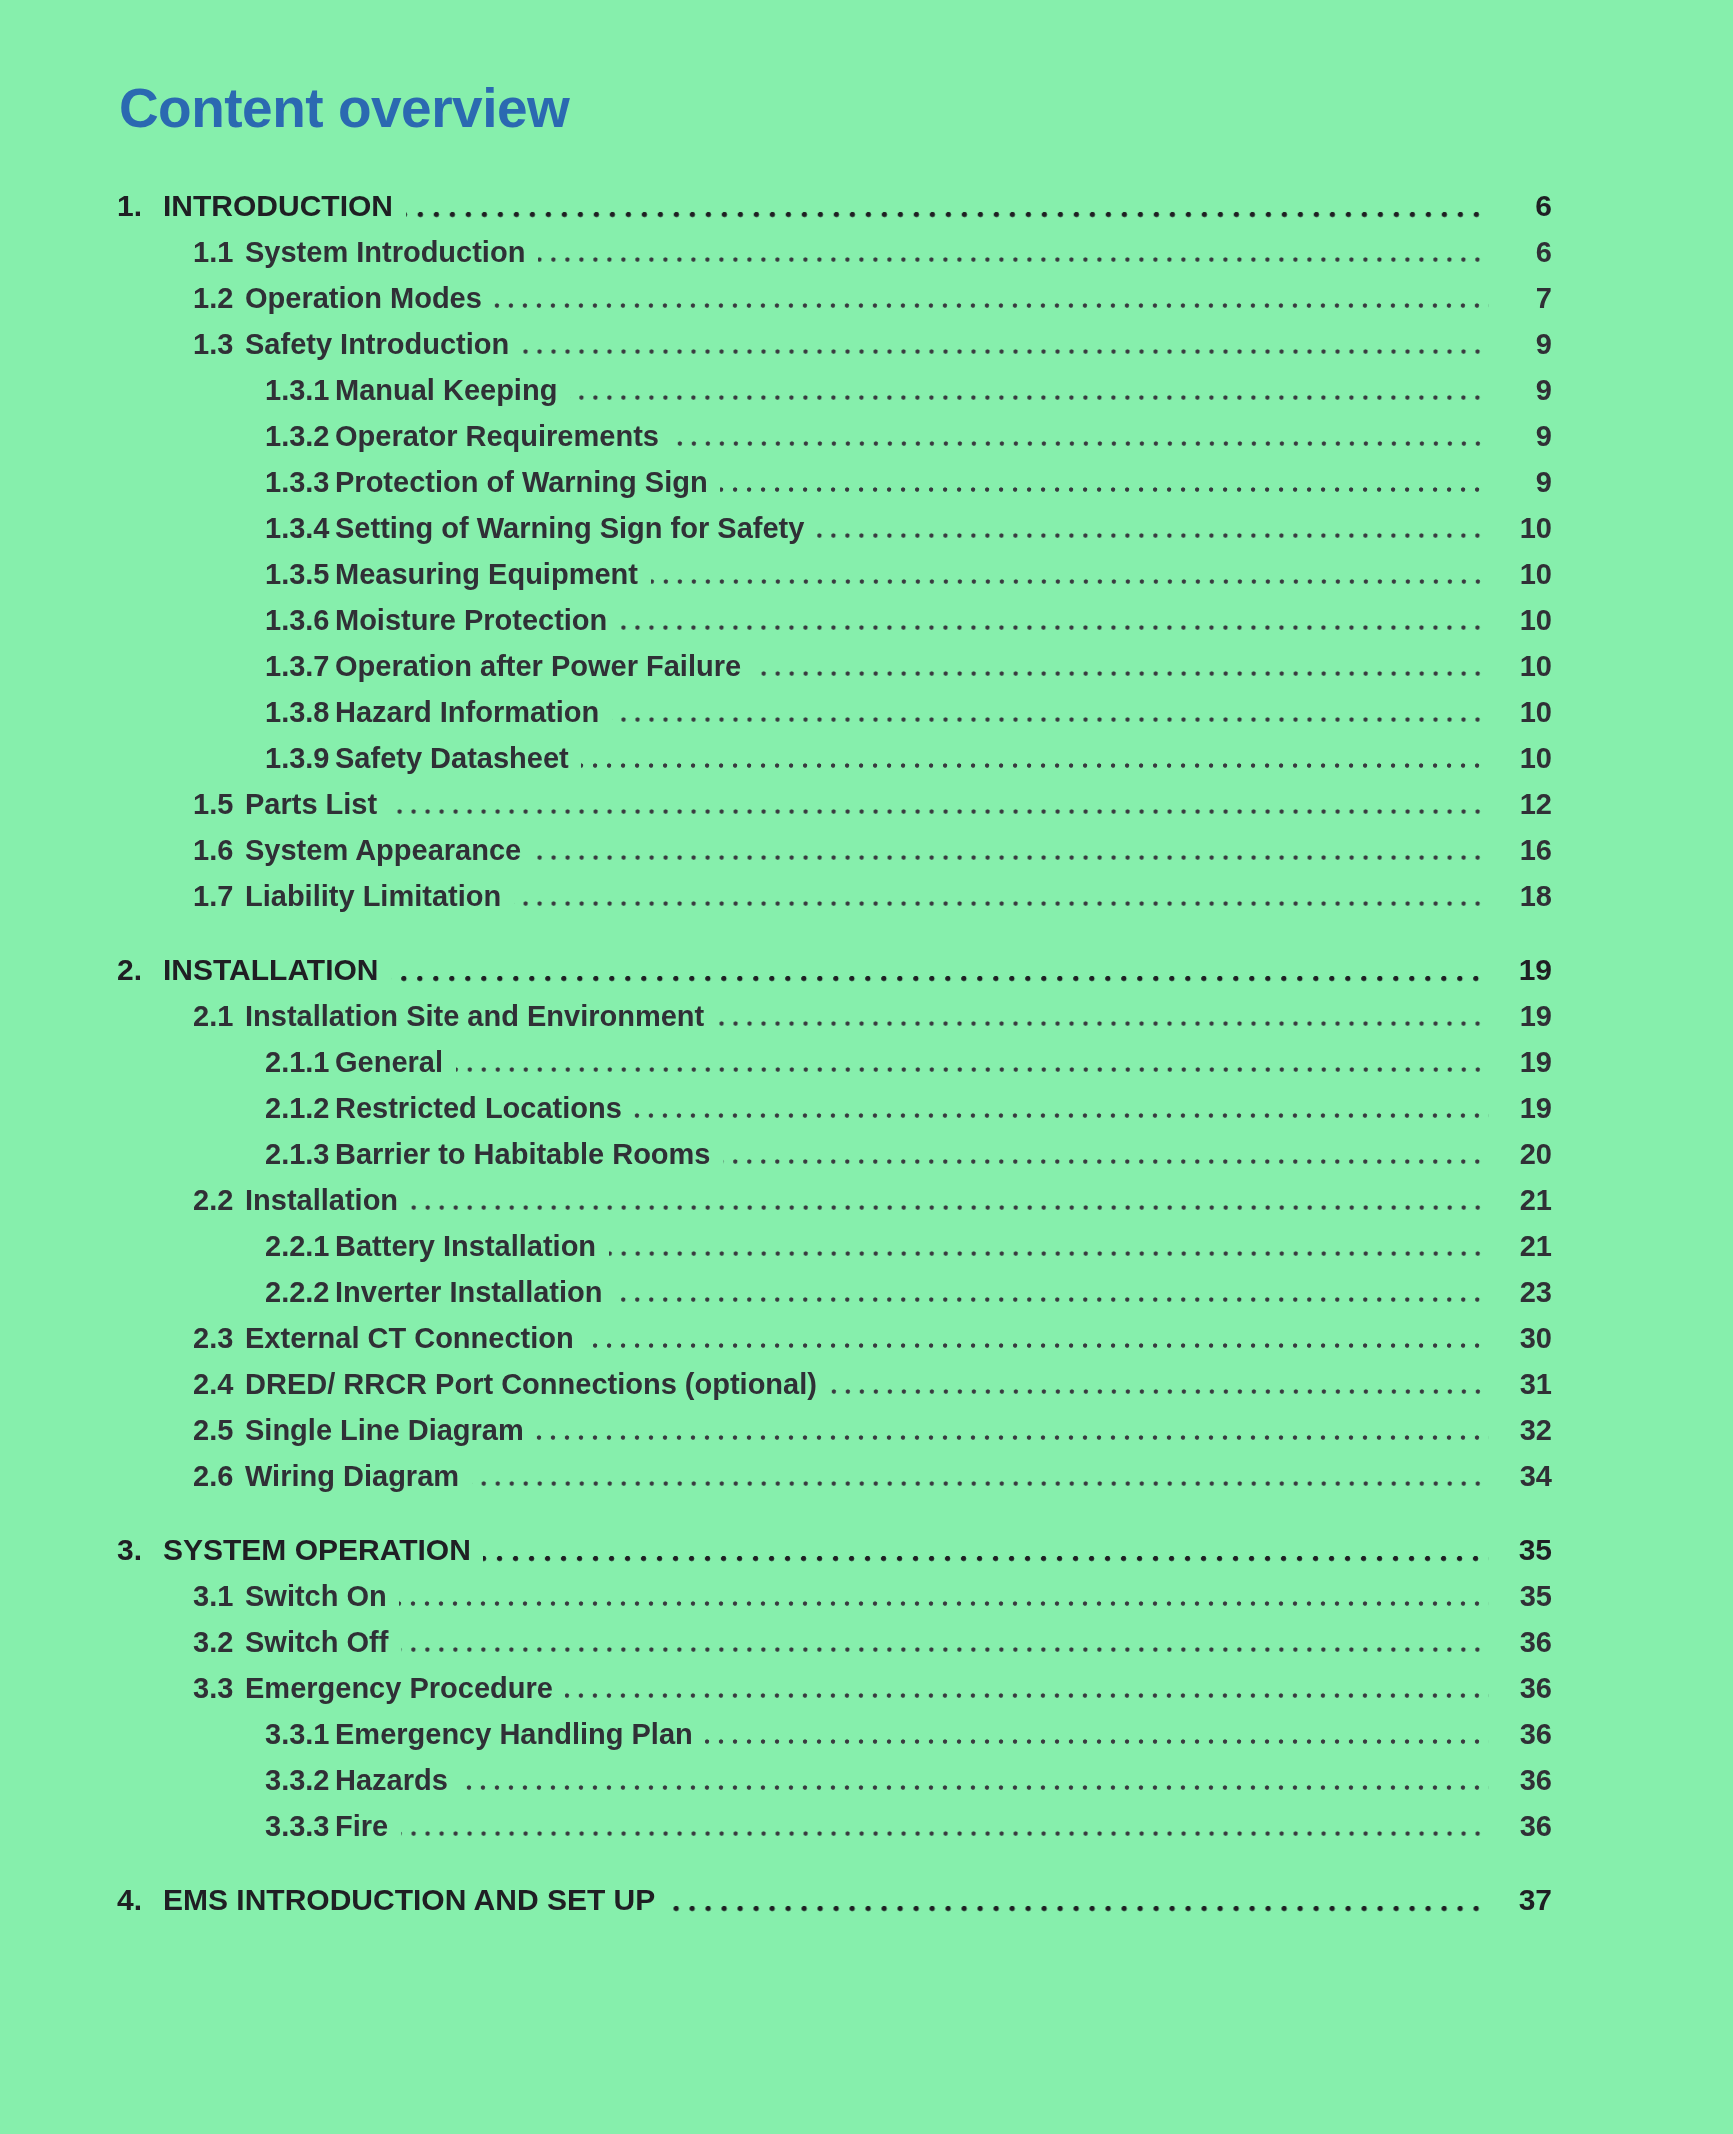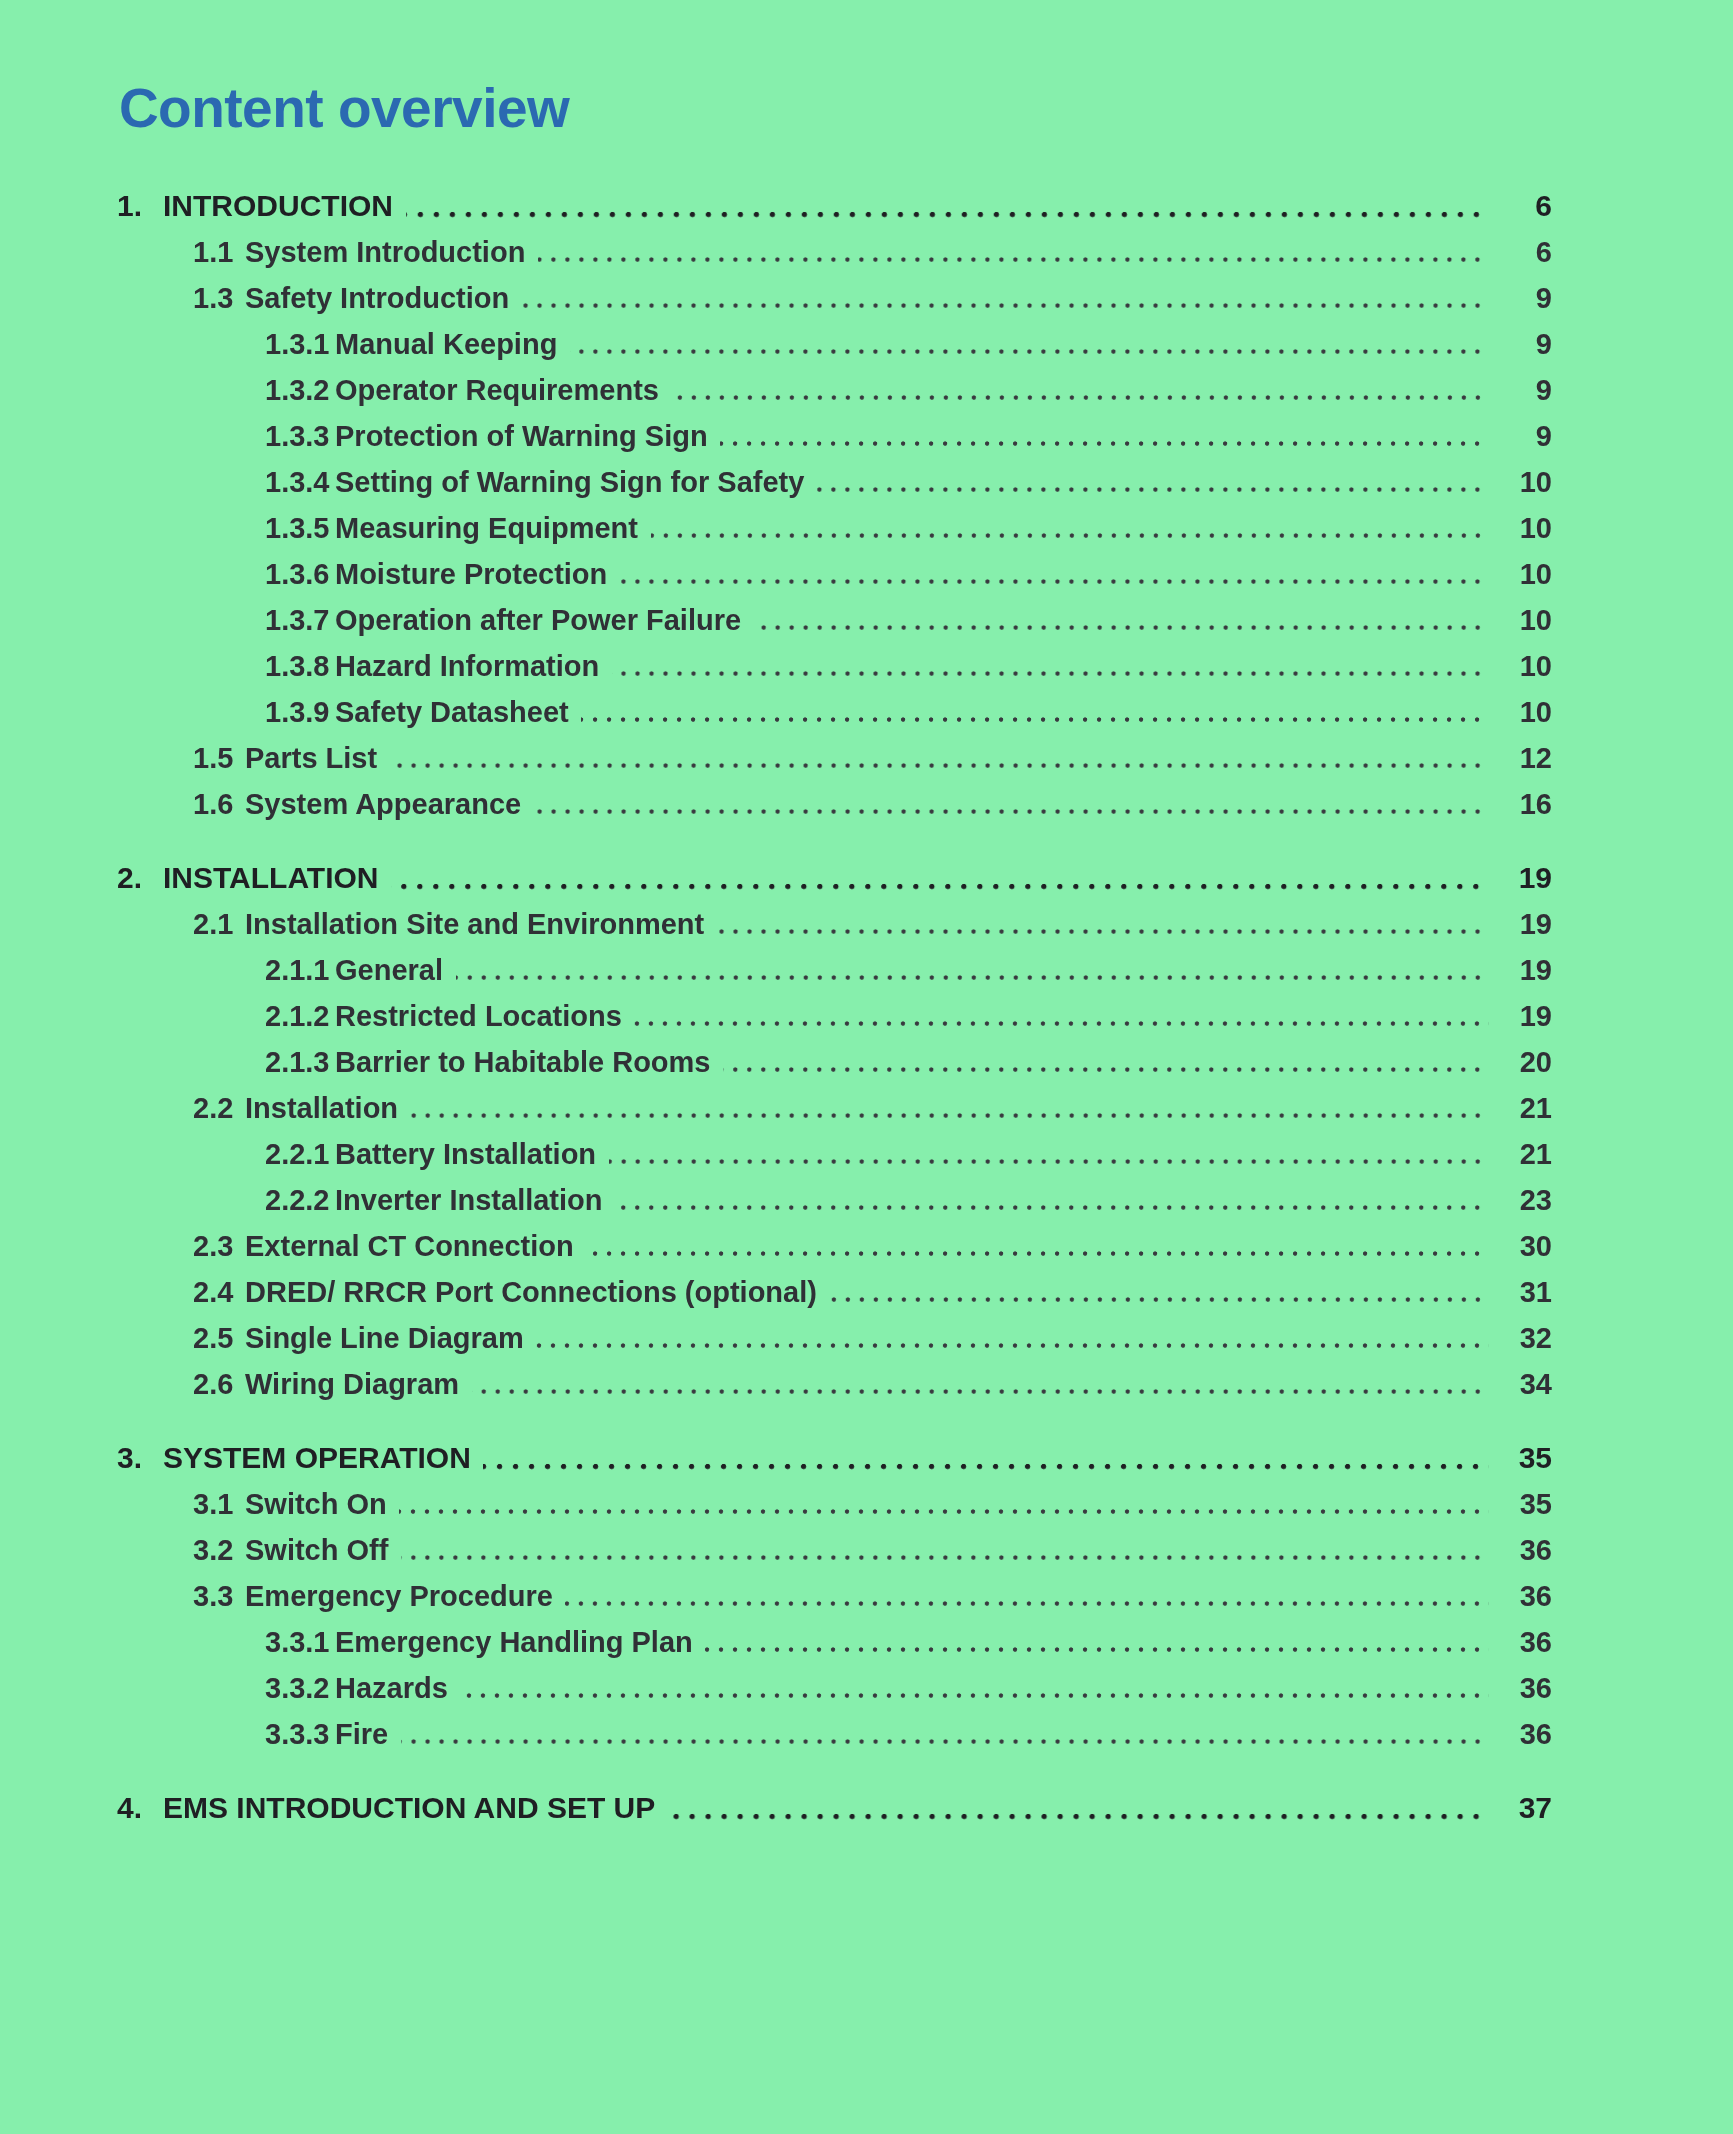--- a/index.html
+++ b/index.html
@@ -99,20 +99,26 @@
         <span class="leader"></span>
         <span class="pagenum">6</span>
       </div>
       <div class="row lvl1">
         <span class="num">1.1</span>
         <span class="label">System Introduction</span>
         <span class="leader"></span>
         <span class="pagenum">6</span>
       </div>
       <div class="row lvl1">
+        <span class="num">1.2</span>
+        <span class="label">Operation Modes</span>
+        <span class="leader"></span>
+        <span class="pagenum">7</span>
+      </div>
+      <div class="row lvl1">
         <span class="num">1.3</span>
         <span class="label">Safety Introduction</span>
         <span class="leader"></span>
         <span class="pagenum">9</span>
       </div>
       <div class="row lvl2">
         <span class="num">1.3.1</span>
         <span class="label">Manual Keeping</span>
         <span class="leader"></span>
         <span class="pagenum">9</span>
@@ -169,20 +175,26 @@
         <span class="num">1.5</span>
         <span class="label">Parts List</span>
         <span class="leader"></span>
         <span class="pagenum">12</span>
       </div>
       <div class="row lvl1">
         <span class="num">1.6</span>
         <span class="label">System Appearance</span>
         <span class="leader"></span>
         <span class="pagenum">16</span>
+      </div>
+      <div class="row lvl1">
+        <span class="num">1.7</span>
+        <span class="label">Liability Limitation</span>
+        <span class="leader"></span>
+        <span class="pagenum">18</span>
       </div>
       <div class="row lvl0 section">
         <span class="num">2.</span>
         <span class="label">INSTALLATION</span>
         <span class="leader"></span>
         <span class="pagenum">19</span>
       </div>
       <div class="row lvl1">
         <span class="num">2.1</span>
         <span class="label">Installation Site and Environment</span>

